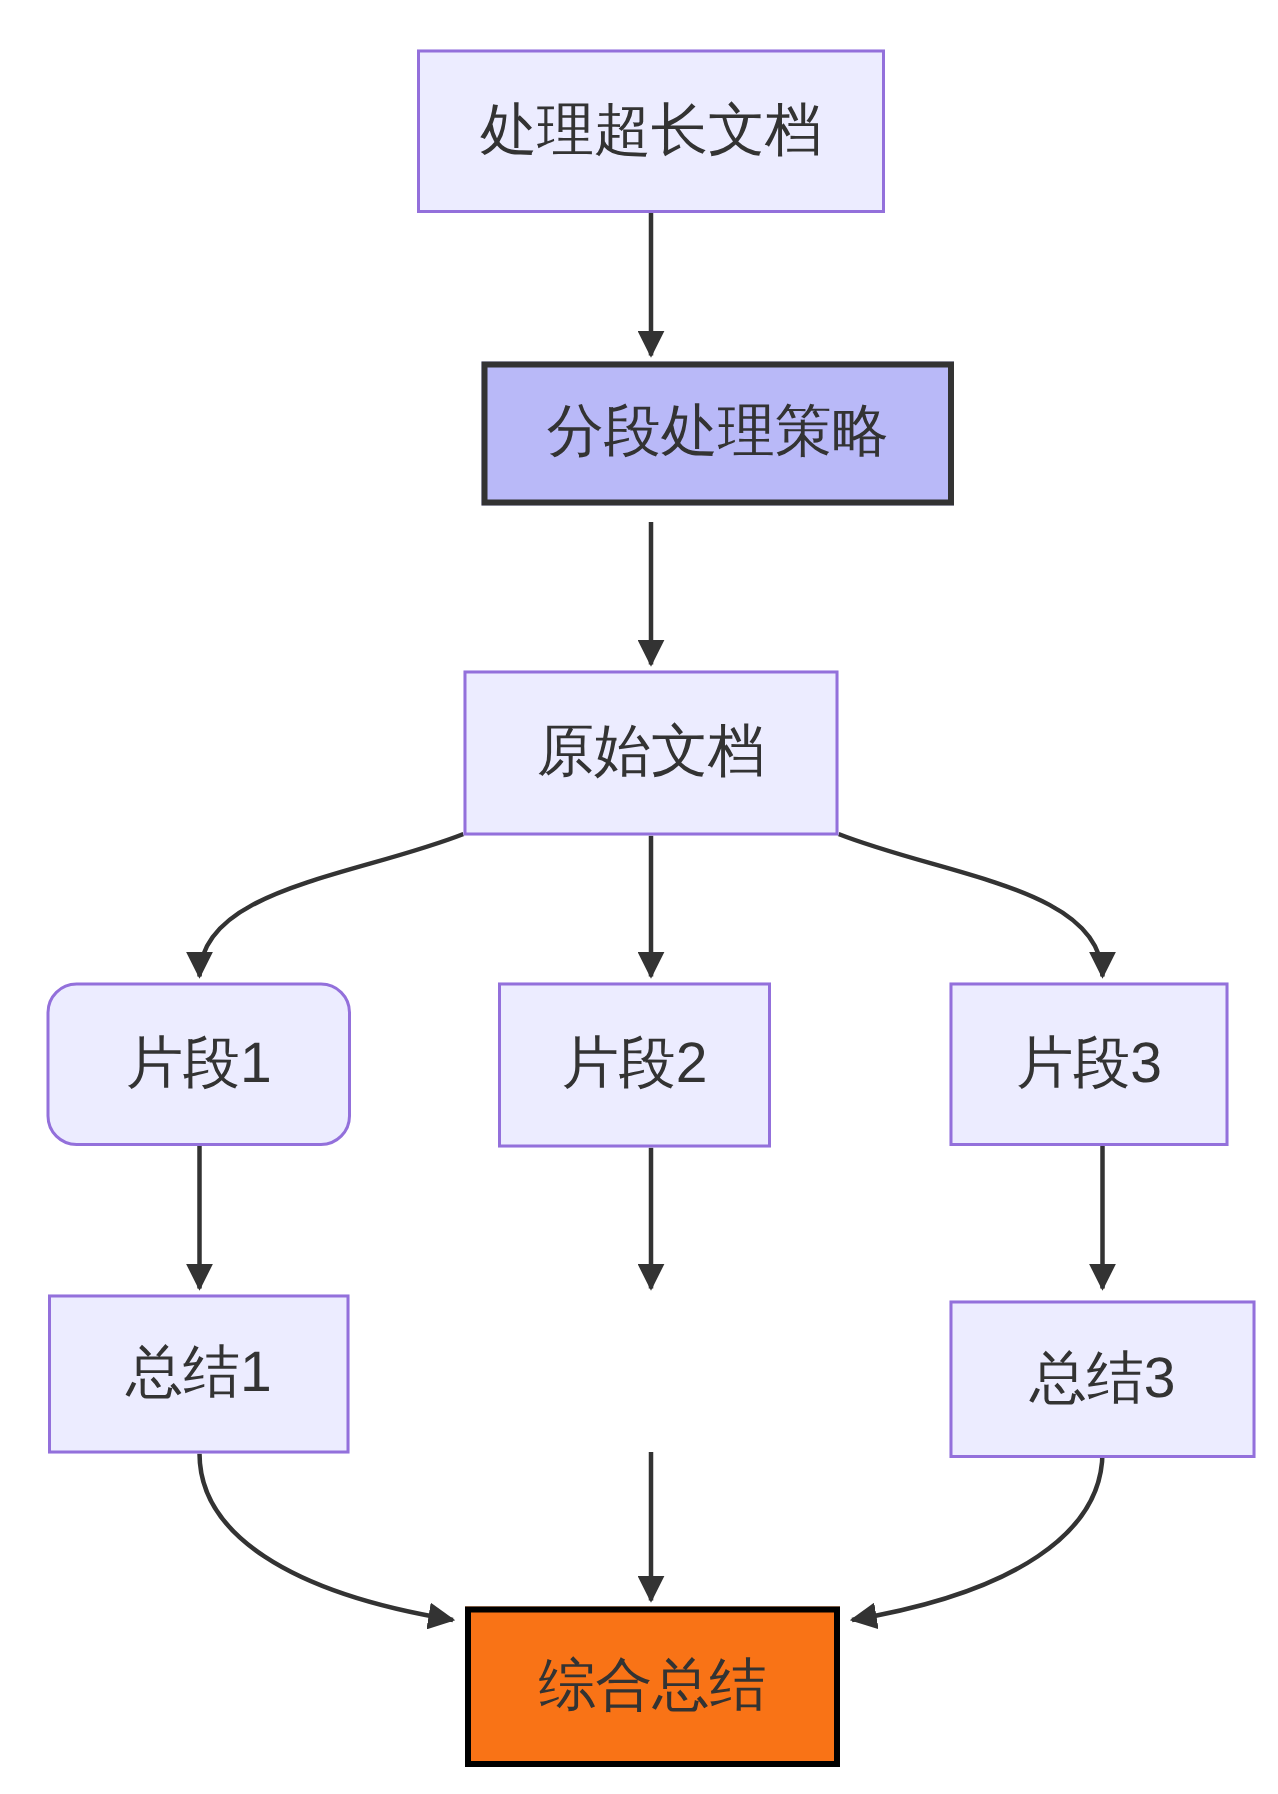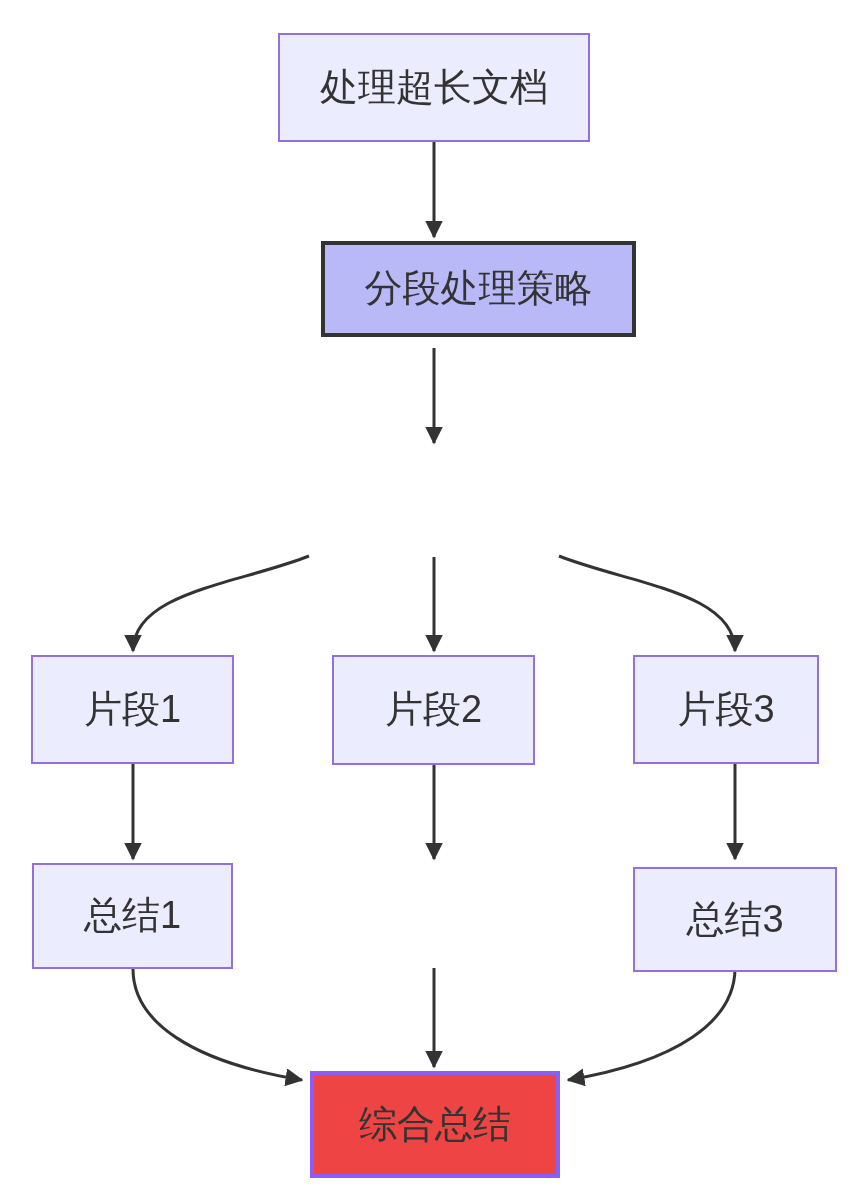--- a/index.html
+++ b/index.html
@@ -39,22 +39,22 @@
     font-size: 38px;
     line-height: 1.2;
     text-align: center;
     white-space: nowrap;
   }
   .node--emphasis-purple {
     background: #B9B9F8;
     border: 4px solid #333333;
   }
   .node--emphasis-green {
-    background: #ef4444;
-    border: 4px solid #8b5cf6;
+    background: #f97316;
+    border: 4px solid #000000;
   }
 </style>
 </head>
 <body>
 
 <div id="canvas">
 
   <svg id="edge-layer" width="852" height="1196" viewBox="0 0 852 1196" xmlns="http://www.w3.org/2000/svg">
     <defs>
       <marker id="arrowhead" markerUnits="userSpaceOnUse" markerWidth="18" markerHeight="18" viewBox="0 0 12 12" refX="11" refY="6" orient="auto">
@@ -75,26 +75,29 @@
   </svg>
 
   <div class="node" style="left:278px; top:33px; width:312px; height:109px;">
     <span>处理超长文档</span>
   </div>
 
   <div class="node node--emphasis-purple" style="left:277px; top:241px; width:315px; height:96px;margin-left:44px;">
     <span>分段处理策略</span>
   </div>
 
+  <div class="node" style="left:309px; top:447px; width:250px; height:110px;">
+    <span>原始文档</span>
+  </div>
 
-  <div class="node" style="left:31px; top:655px; width:203px; height:109px;">
+  <div class="node" style="left:31px; top:655px; width:203px; height:109px;border-radius:20px;">
     <span>片段1</span>
   </div>
 
-  <div class="node" style="left:332px; top:655px; width:203px; height:110px;">
+  <div class="node" style="left:332px; top:655px; width:182px; height:110px;">
     <span>片段2</span>
   </div>
 
   <div class="node" style="left:633px; top:655px; width:186px; height:109px;">
     <span>片段3</span>
   </div>
 
   <div class="node" style="left:32px; top:863px; width:201px; height:106px;text-align:right;">
     <span>总结1</span>
   </div>

